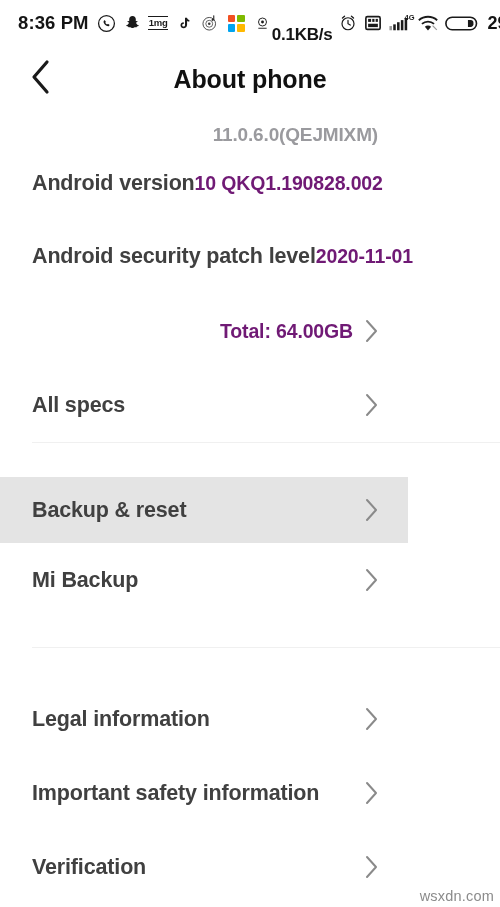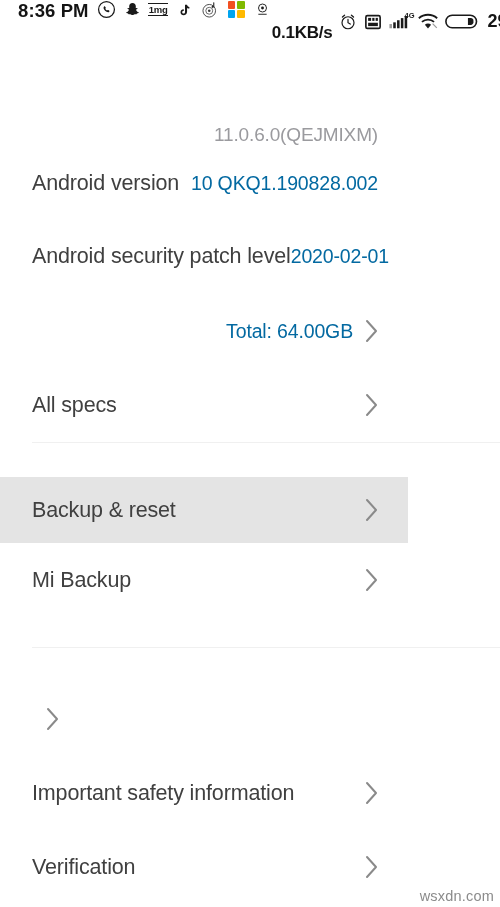--- a/index.html
+++ b/index.html
@@ -20,21 +20,21 @@
     background: #ffffff;
   }
 
   
   .status-bar {
     position: absolute;
     top: 0; left: 0;
     width: 500px;
     height: 46px;
     display: flex;
-    align-items: flex-start;
+    align-items: center;
     padding: 0 26px 0 18px;
     color: #1a1a1a;
   }
 
   .status-clock {
     font-size: 18.5px;
     font-weight: bold;
     letter-spacing: 0.1px;
     white-space: nowrap;
     color: #141414;
@@ -153,39 +153,40 @@
     width: 500px;
   }
 
   .row {
     position: relative;
     width: 408px;
     display: flex;
     align-items: center;
     padding: 0 30px 0 32px;
     cursor: pointer;
+    font-weight: bold;
   }
 
   .row.clipped {
     height: 36px;
     align-items: flex-end;
     padding-bottom: 2px;
   }
 
   .row-label {
     font-size: 21.5px;
     color: #404040;
     letter-spacing: -0.15px;
     white-space: nowrap;
   }
 
   .row-value {
     margin-left: auto;
     font-size: 19.5px;
-    color: #0369a1;
+    color: #701a75;
     letter-spacing: -0.15px;
     white-space: nowrap;
   }
 
   .row-value.clipped-val {
     font-size: 19px;
     color: #9a9a9e;
   }
 
   .chev {
@@ -329,35 +330,45 @@
           <rect x="1" y="3" width="34" height="14" rx="7" fill="none" stroke="#1a1a1a" stroke-width="1.8"></rect>
           <path d="M25.5 6.2h3.2c1.6 0 2.9 1.3 2.9 2.9v1.8c0 1.6-1.3 2.9-2.9 2.9h-3.2z" fill="#1a1a1a"></path>
         </svg>
       </span>
 
       <span class="batt-pct">29%</span>
 
     </div>
   </div>
 
+  <div class="header">
+    <div class="back-btn">
+      <span>
+        <svg width="22" height="36" viewBox="0 0 22 36">
+          <path d="M17 3 4 18l13 15" fill="none" stroke="#1a1a1a" stroke-width="3.2" stroke-linecap="round" stroke-linejoin="round"></path>
+        </svg>
+      </span>
+    </div>
+    <div class="page-title">About phone</div>
+  </div>
 
   <div class="list">
 
     <div class="row clipped" style="height:36px">
       <span class="row-value clipped-val">11.0.6.0(QEJMIXM)</span>
     </div>
 
     <div class="row" style="height:71px">
       <span class="row-label">Android version</span>
       <span class="row-value">10 QKQ1.190828.002</span>
     </div>
 
     <div class="row" style="height:75px">
       <span class="row-label">Android security patch level</span>
-      <span class="row-value">2020-02-01</span>
+      <span class="row-value">2020-11-01</span>
     </div>
 
     <div class="row" style="height:74px">
       <span class="row-value">Total: 64.00GB</span>
       <span class="chev">
         <svg width="13" height="24" viewBox="0 0 13 24">
           <path d="M2 2l9 10-9 10" fill="none" stroke="#8a8a8a" stroke-width="2" stroke-linecap="round" stroke-linejoin="round"></path>
         </svg>
       </span>
     </div>
@@ -393,20 +404,21 @@
       </span>
     </div>
 
     <div class="spacer-block" style="height:30px"></div>
 
     <div class="divider"></div>
 
     <div class="spacer-block" style="height:34px"></div>
 
     <div class="row" style="height:74px">
+      <span class="row-label">Legal information</span>
       <span class="chev">
         <svg width="13" height="24" viewBox="0 0 13 24">
           <path d="M2 2l9 10-9 10" fill="none" stroke="#8a8a8a" stroke-width="2" stroke-linecap="round" stroke-linejoin="round"></path>
         </svg>
       </span>
     </div>
 
     <div class="row" style="height:74px">
       <span class="row-label">Important safety information</span>
       <span class="chev">

